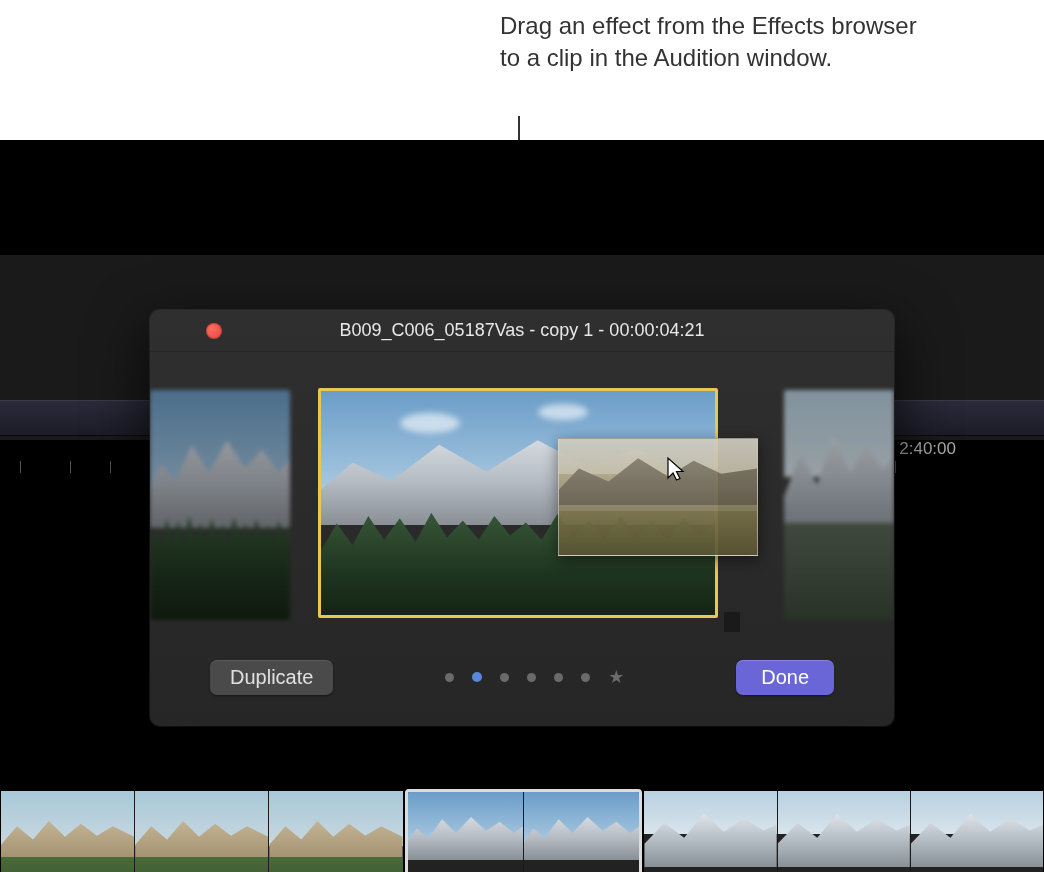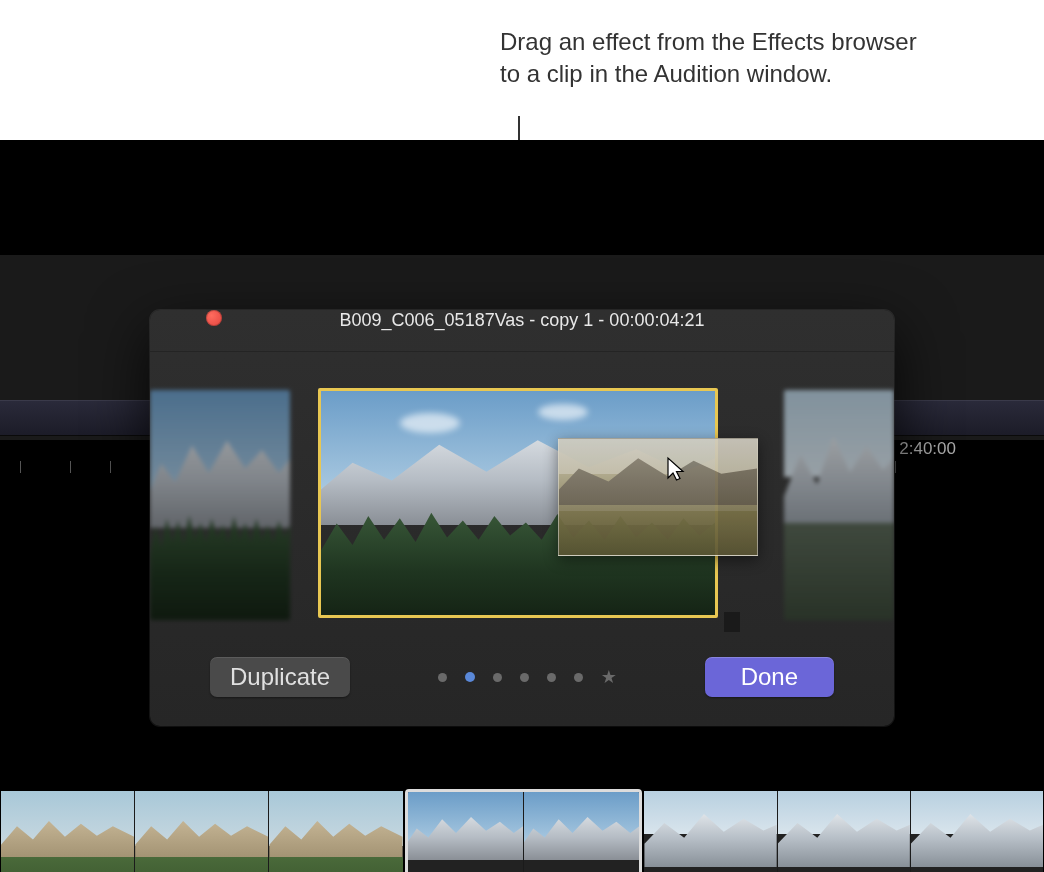--- a/index.html
+++ b/index.html
@@ -19,21 +19,20 @@
 
     .callout-text {
       position: absolute;
       top: 10px;
       left: 500px;
       width: 420px;
       font-size: 24px;
       line-height: 1.35;
       color: #333333;
       font-weight: 400;
-      margin-top: 16px;
     }
 
     .callout-line {
       position: absolute;
       left: 518px;
       top: 116px;
       width: 2px;
       height: 60px;
       background: #333333;
     }
@@ -101,21 +100,21 @@
       width: 744px;
       height: 416px;
       background: linear-gradient(180deg, #2f2f2f 0%, #262626 100%);
       border-radius: 10px;
       box-shadow: 0 20px 60px rgba(0,0,0,0.8), 0 0 0 1px rgba(100,100,100,0.3);
     }
 
     .titlebar {
       height: 42px;
       display: flex;
-      align-items: flex-start;
+      align-items: center;
       position: relative;
       border-bottom: 1px solid rgba(0,0,0,0.2);
       padding-left: 42px;
     }
 
     .traffic-close {
       width: 16px;
       height: 16px;
       border-radius: 50%;
       background: radial-gradient(circle at 35% 35%, #ff6b5e, #e0443e);
@@ -257,38 +256,38 @@
       position: absolute;
       bottom: 26px;
       left: 0; right: 0;
       height: 46px;
       display: flex;
       align-items: center;
       padding: 0 60px;
     }
 
     .btn {
-      font-size: 24px;
+      font-size: 20px;
       padding: 6px 20px;
       border-radius: 7px;
       border: none;
       cursor: pointer;
     }
 
     .btn-duplicate {
       background: #4a4a4a;
       color: #e0e0e0;
       box-shadow: inset 0 1px 0 rgba(255,255,255,0.1), 0 1px 2px rgba(0,0,0,0.4);
     }
 
     .btn-done {
       background: #6b66d8;
       color: #ffffff;
       box-shadow: inset 0 1px 0 rgba(255,255,255,0.2), 0 1px 2px rgba(0,0,0,0.4);
-      padding: 6px 36px;
+      padding: 6px 25px;
     }
 
     .dots-wrap {
       flex: 1;
       display: flex;
       justify-content: center;
       align-items: center;
       gap: 18px;
     }
     .dot {

